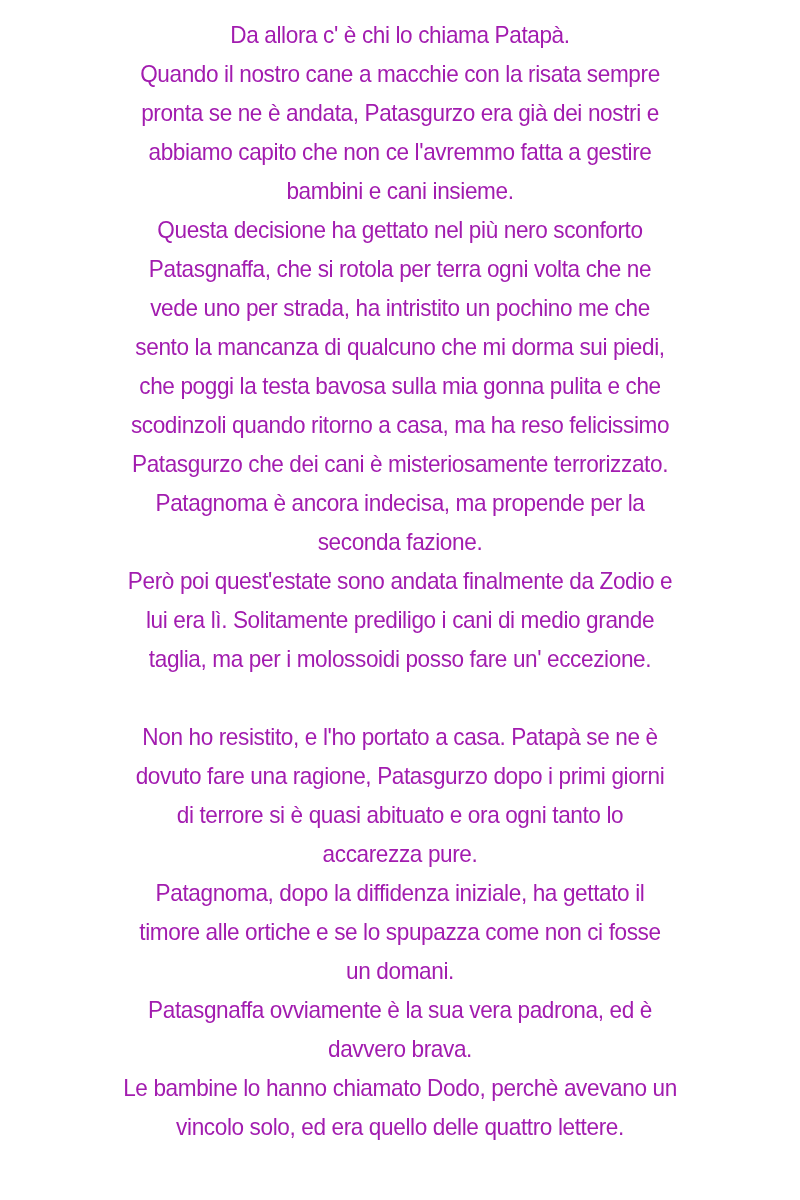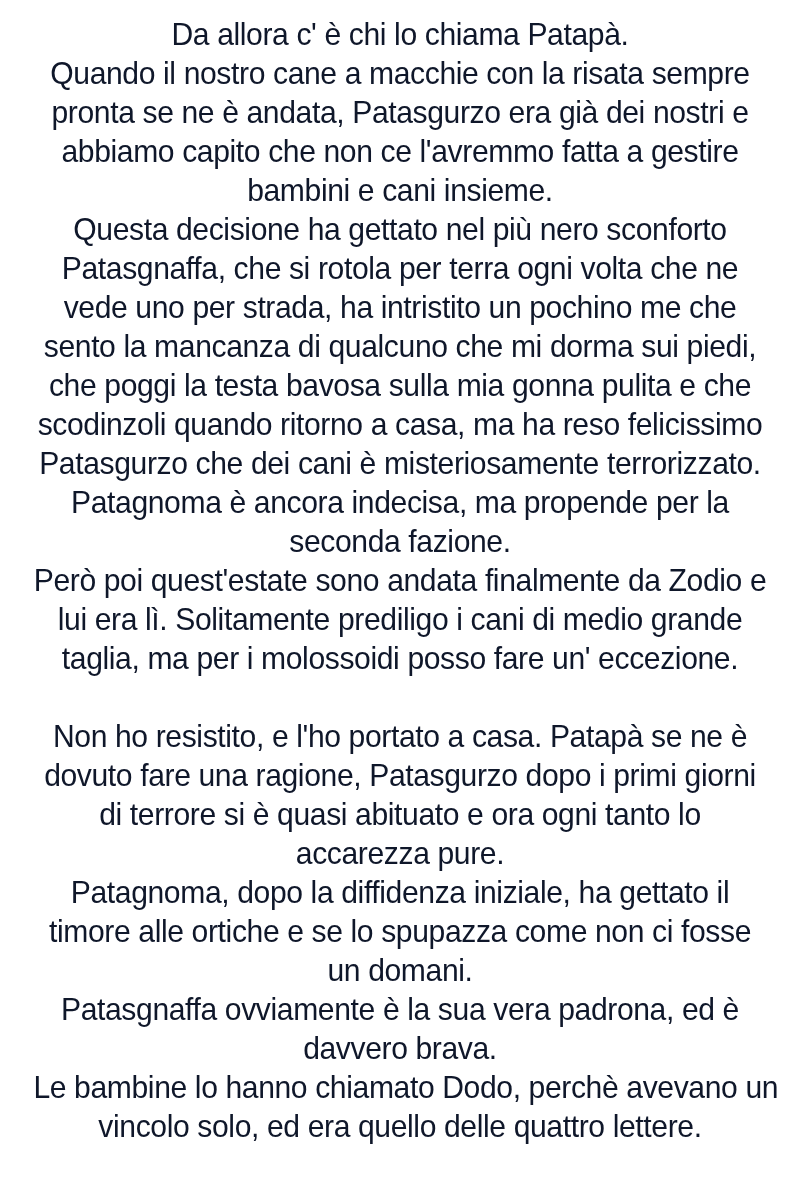--- a/index.html
+++ b/index.html
@@ -14,23 +14,23 @@
   }
   .page {
     width: 800px;
     height: 1200px;
     background: #ffffff;
     box-sizing: border-box;
     padding: 15px 10px 0 10px;
   }
   .doc {
     font-family: "Liberation Sans", "DejaVu Sans", sans-serif;
-    font-size: 32px;
+    font-size: 24px;
     line-height: 39px;
-    color: #0f172a;
+    color: #a21caf;
     text-align: center;
   }
   .line {
     white-space: nowrap;
     min-height: 39px;
     letter-spacing: -0.4px;
     transform: scaleX(0.94);
     transform-origin: 50% 50%;
   }
 </style>

